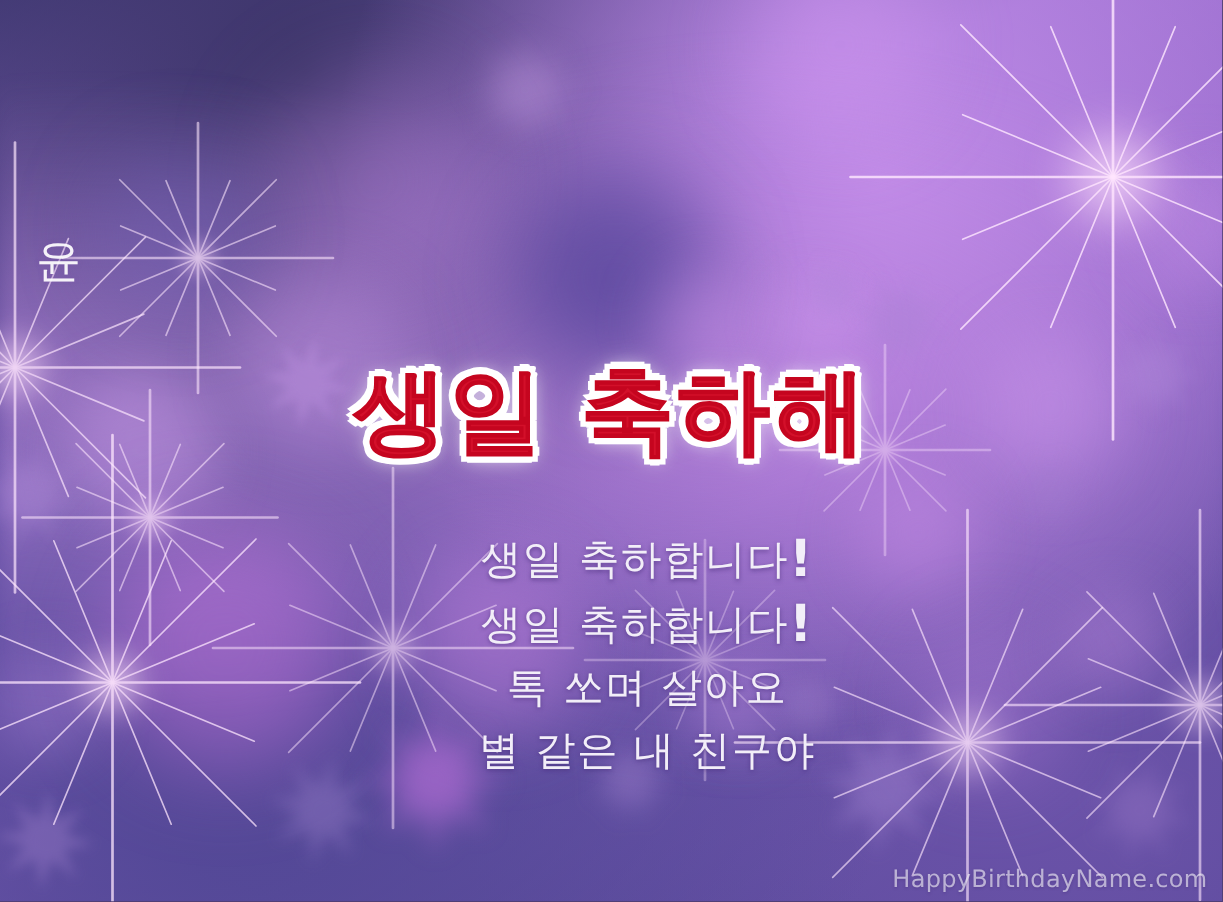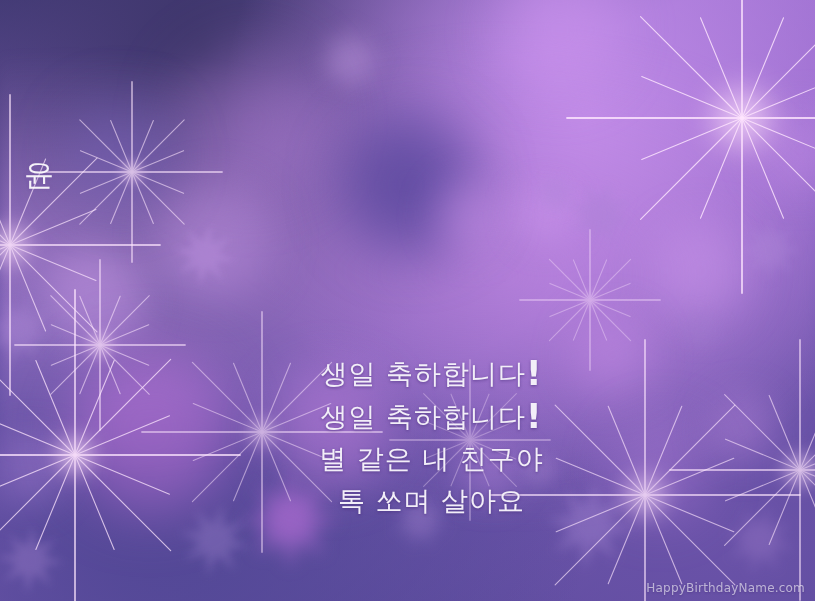--- a/index.html
+++ b/index.html
@@ -111,21 +111,21 @@
   #verse .bang {
     font-size: 34px;
     font-weight: 700;
     vertical-align: -2px;
   }
 
   #watermark {
     position: absolute;
     right: 10px;
     bottom: 6px;
-    font-size: 12px;
+    font-size: 16px;
     letter-spacing: .2px;
     color: rgba(255,255,255,.58);
     font-weight: 400;
     text-shadow: 0 1px 2px rgba(60,35,110,.35);
   }
 </style>
 </head>
 <body>
 
 <div id="card">
@@ -432,23 +432,24 @@
           <line x1="80" y1="80" x2="98.98" y2="34.18" stroke="rgba(255,233,255,0.80)" stroke-width="1.1" stroke-linecap="round"></line>
           <line x1="80" y1="80" x2="126.39" y2="33.61" stroke="rgba(255,233,255,0.80)" stroke-width="1.1" stroke-linecap="round"></line>
           <line x1="80" y1="80" x2="125.82" y2="61.02" stroke="rgba(255,233,255,0.80)" stroke-width="1.1" stroke-linecap="round"></line>
         </svg>
         <div style="position: absolute; left: 68px; top: 68px; width: 24px; height: 24px; border-radius: 50%; background: radial-gradient(circle, rgba(255, 246, 255, 0.95) 0%, rgba(255, 214, 252, 0.55) 35%, rgba(228, 170, 248, 0) 72%); filter: blur(4.2px);"></div>
       </div>
     </div>
 
   <div id="name-text">윤</div>
 
+  <div id="title-text">생일 축하해</div>
 
   <div id="verse">
       <span class="vline"><span>생일 축하합니다</span><span class="bang">!</span></span>
       <span class="vline"><span>생일 축하합니다</span><span class="bang">!</span></span>
+      <span class="vline"><span>톡 쏘며 살아요</span></span>
       <span class="vline"><span>별 같은 내 친구야</span></span>
-      <span class="vline"><span>톡 쏘며 살아요</span></span>
     </div>
 
   <div id="watermark">HappyBirthdayName.com</div>
 
 </div>
 
 </body></html>

